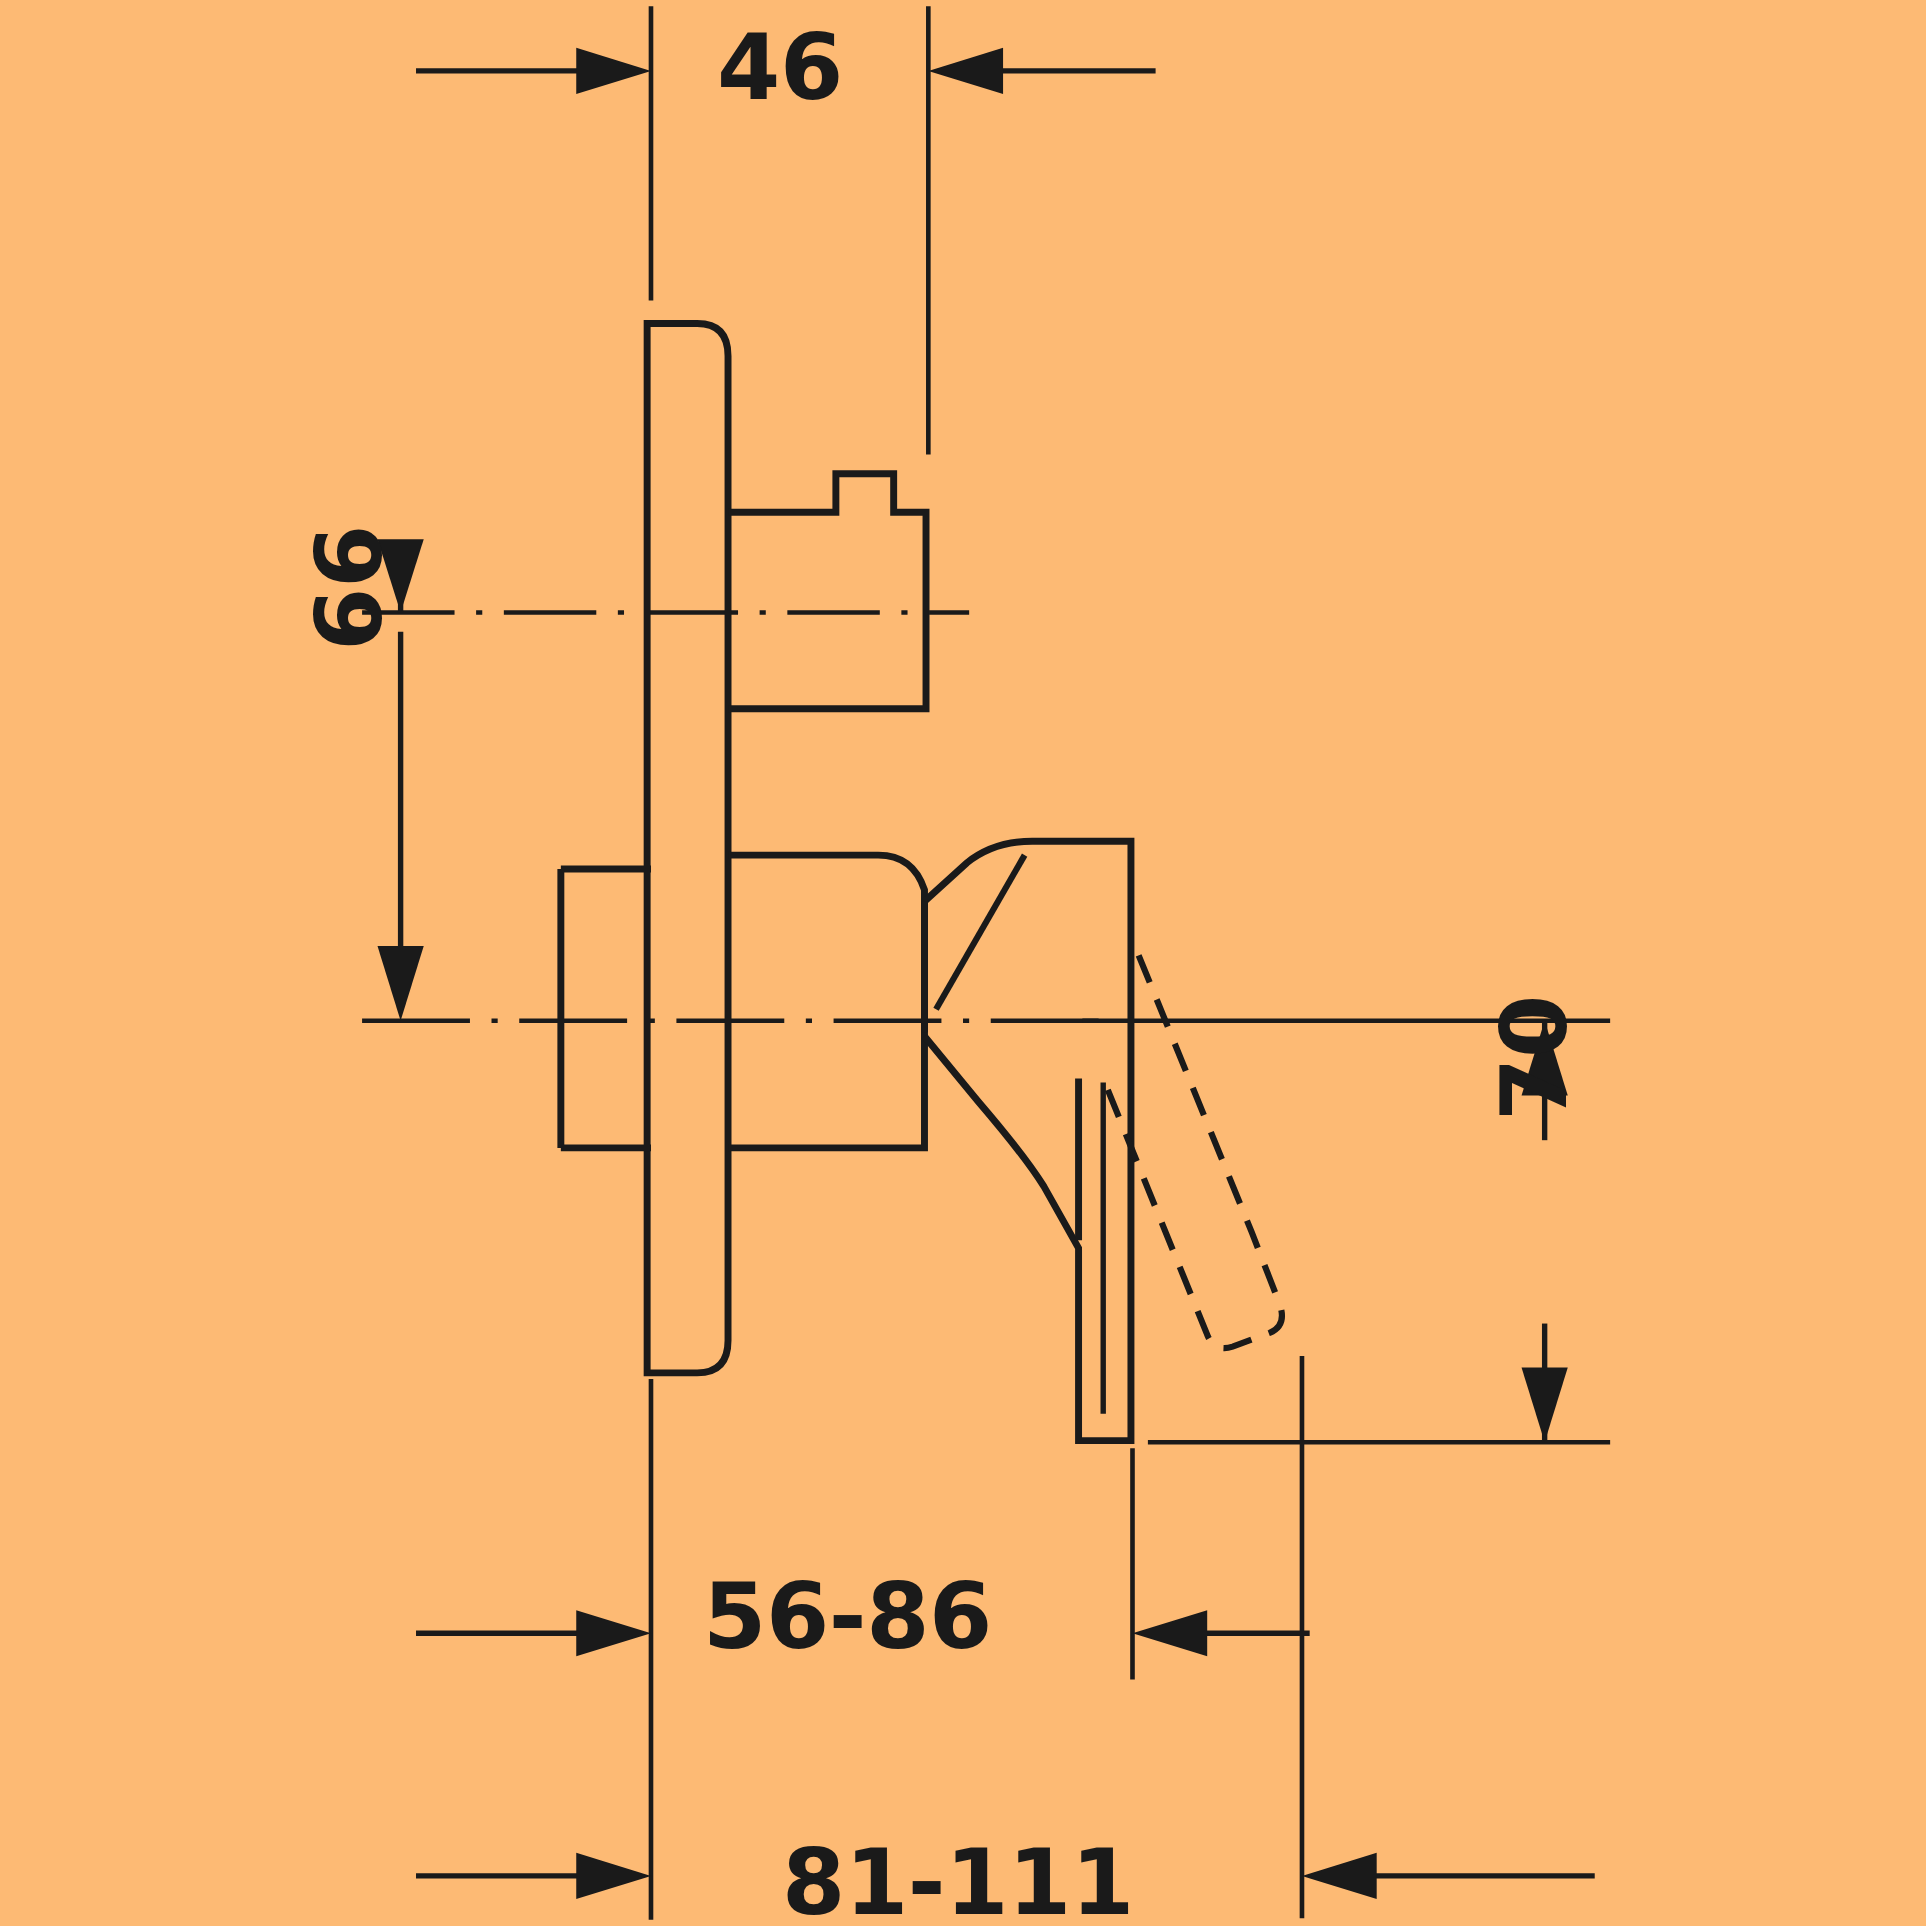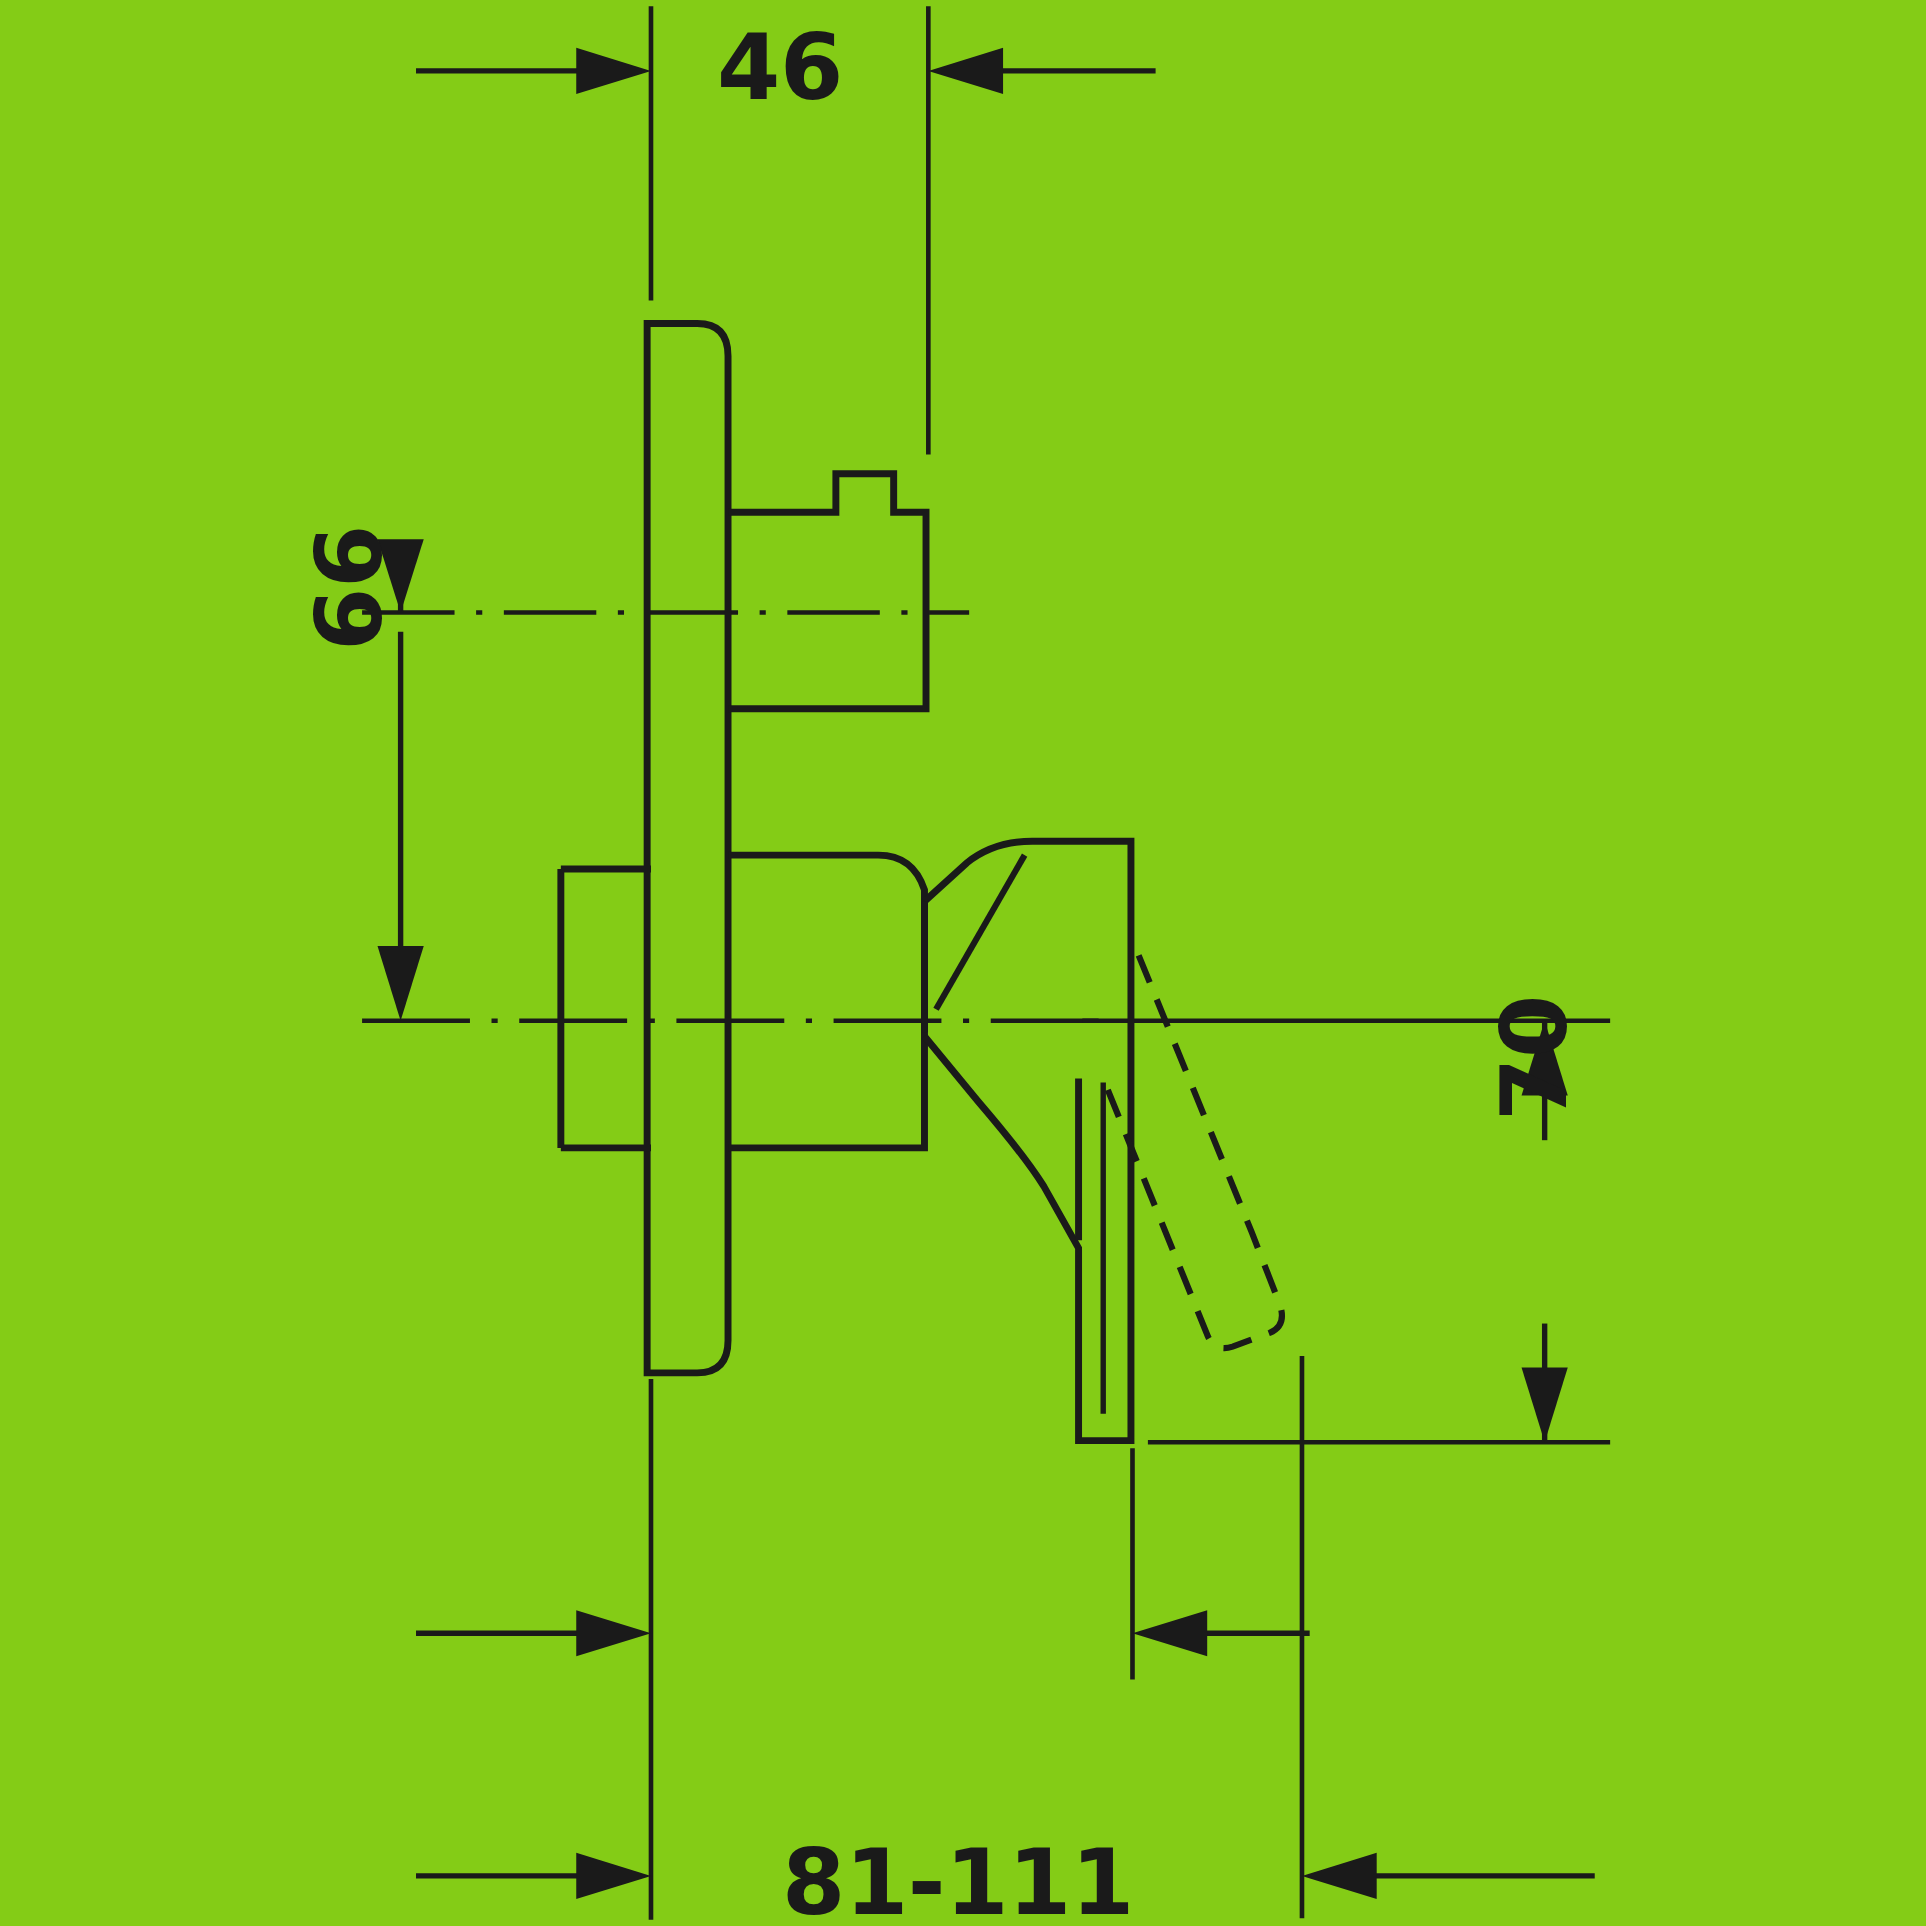--- a/index.html
+++ b/index.html
@@ -4,21 +4,21 @@
 <style>
   html, body {
     margin: 0;
     padding: 0;
     background: #ffffff;
   }
   #sheet {
     position: relative;
     width: 1926px;
     height: 1926px;
-    background: #84cc16;
+    background: #fdba74;
     overflow: hidden;
     font-family: "DejaVu Sans", "Liberation Sans", sans-serif;
   }
   #drawing {
     position: absolute;
     left: 0;
     top: 0;
     width: 1926px;
     height: 1926px;
   }
@@ -209,16 +209,17 @@
                  Q 1575 1756 1566 1730
                  L 1430 1395"></path>
       </g>
 
     </g>
   </svg>
 
   <div class="dim-text t46">46</div>
   <div class="dim-text t66">66</div>
   <div class="dim-text t70">70</div>
+  <div class="dim-text t5686">56-86</div>
   <div class="dim-text t81111">81-111</div>
 
 </div>
 
 
 </body></html>

